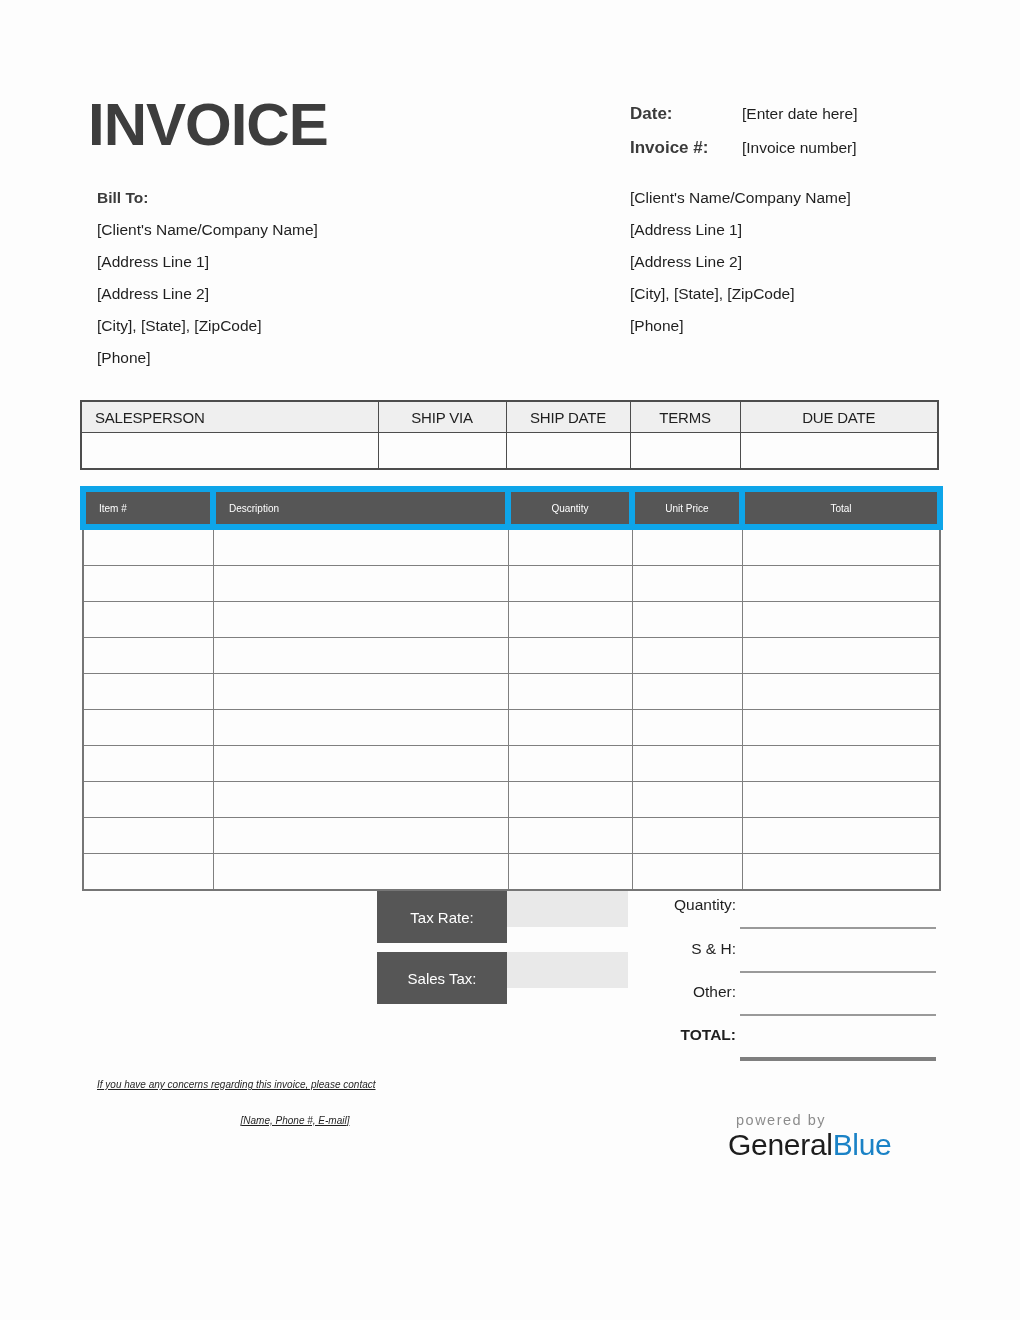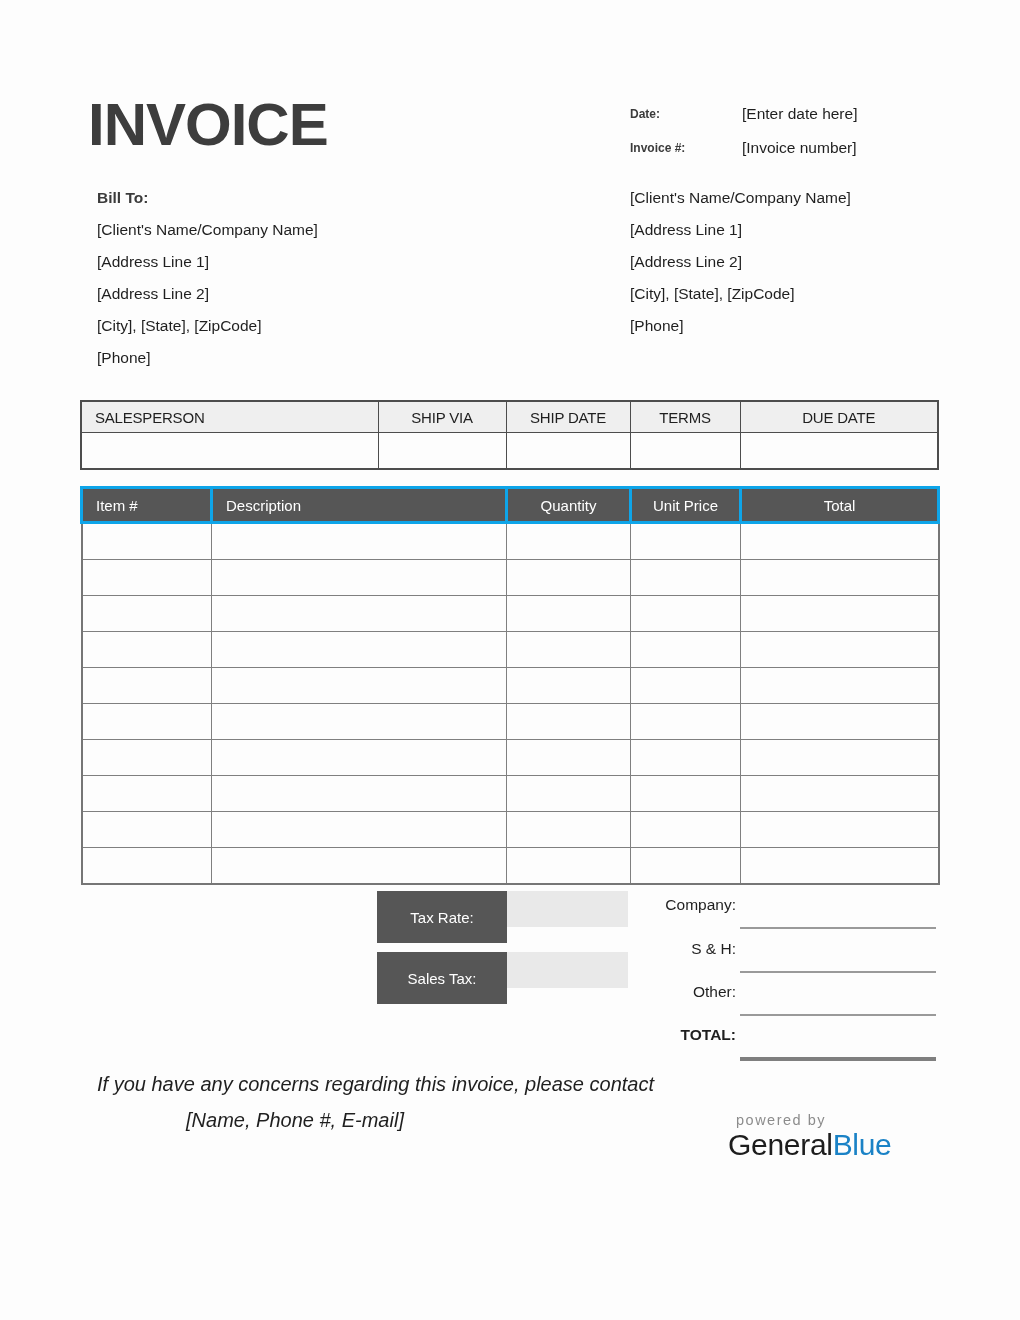--- a/index.html
+++ b/index.html
@@ -7,61 +7,61 @@
     position:relative; width:1020px; height:1320px; background:#fdfdfd;
     font-family:"Liberation Sans", sans-serif; color:#1f1f1f; overflow:hidden;
   }
   
   .title {
     position:absolute; left:88px; top:99px; margin:0;
     font-size:60px; line-height:52px; font-weight:bold; letter-spacing:-1px; color:#3d3d3d;
   }
   .meta { position:absolute; left:630px; top:97px; }
   .meta-row { display:flex; height:34px; align-items:center; }
-  .meta-label { width:112px; font-weight:bold; font-size:12px; color:#3b3b3b; }
+  .meta-label { width:112px; font-weight:bold; font-size:17px; color:#3b3b3b; }
   .meta-value { font-size:15.5px; color:#1f1f1f; }
   
   .address { position:absolute; top:182px; font-size:15.5px; }
   .address.bill { left:97px; }
   .address.ship { left:630px; }
   .addr-label { font-weight:bold; color:#3b3b3b; height:32px; line-height:32px; }
   .addr-line { height:32px; line-height:32px; }
   
   table { border-collapse:collapse; table-layout:fixed; }
   .ship-table { position:absolute; left:80px; top:400px; width:857px; border:2px solid #4d4d4d; }
   .ship-table th {
     background:#efefef; font-weight:normal; font-size:15px; color:#1f1f1f;
     height:28px; border:1px solid #4d4d4d; text-align:center; letter-spacing:-0.2px;
   }
   .ship-table th.left { text-align:left; padding-left:13px; }
   .ship-table td { height:33px; border:1px solid #4d4d4d; background:#fdfdfd; }
   
   .items-table { position:absolute; left:80px; top:486px; width:857px; border:2px solid #767676; }
   .items-table th {
-    background:#565656; color:#ffffff; font-weight:normal; font-size:15px;
-    height:30px; border:3px solid #0ea5e9; text-align:center;
+    background:#565656; color:#ffffff; font-weight:normal; font-size:10px;
+    height:30px; border:6px solid #0ea5e9; text-align:center;
   }
   .items-table th.left { text-align:left; padding-left:13px; }
   .items-table td { height:33px; border:1px solid #7f7f7f; background:#fdfdfd; }
   
   .tax { position:absolute; left:377px; top:891px; }
   .tax-row { display:flex; margin-bottom:9px; }
   .tax-label {
     width:130px; height:52px; background:#565656; color:#ffffff; font-size:15px;
     display:flex; align-items:center; justify-content:center;
   }
   .tax-value { width:121px; height:36px; background:#e9e9e9; }
   
   .tot-row { position:absolute; left:0; width:100%; height:44px; }
   .tot-label { position:absolute; left:560px; width:176px; text-align:right; font-size:15.5px; }
   .tot-line { position:absolute; left:740px; top:31px; width:196px; height:0; border-bottom:2px solid #9a9a9a; }
   .tot-row.total .tot-label { font-weight:bold; }
   .tot-row.total .tot-line { border-bottom:4px solid #7f7f7f; }
   
-  .footer { position:absolute; left:97px; top:1067px; width:396px; font-style:italic; font-size:20px; line-height:35.5px; }
+  .footer { position:absolute; left:97px; top:1067px; width:396px; font-style:italic; font-size:10px; line-height:35.5px;text-decoration:underline; }
   .footer .f1 { white-space:nowrap; }
   .footer .f2, .footer .f3 { text-align:center; }
   
   .branding { position:absolute; left:728px; top:1112px; }
   .powered { font-size:14.5px; color:#8c8c8c; letter-spacing:1.5px; margin-left:8px; }
   .brand { font-size:30px; line-height:34px; letter-spacing:-0.3px; }
   .brand .b1 { color:#1d1d1d; }
   .brand .b2 { color:#1a82c6; }
 </style>
 </head>
@@ -224,21 +224,21 @@
       <div class="tax-value"></div>
     </div>
     <div class="tax-row">
       <div class="tax-label">Sales Tax:</div>
       <div class="tax-value"></div>
     </div>
   </div>
 
   <div>
     <div class="tot-row" style="top:896px">
-      <span class="tot-label">Company:</span>
+      <span class="tot-label">Quantity:</span>
       <span class="tot-line"></span>
     </div>
     <div class="tot-row" style="top:940px">
       <span class="tot-label">S &amp; H:</span>
       <span class="tot-line"></span>
     </div>
     <div class="tot-row" style="top:983px">
       <span class="tot-label">Other:</span>
       <span class="tot-line"></span>
     </div>

